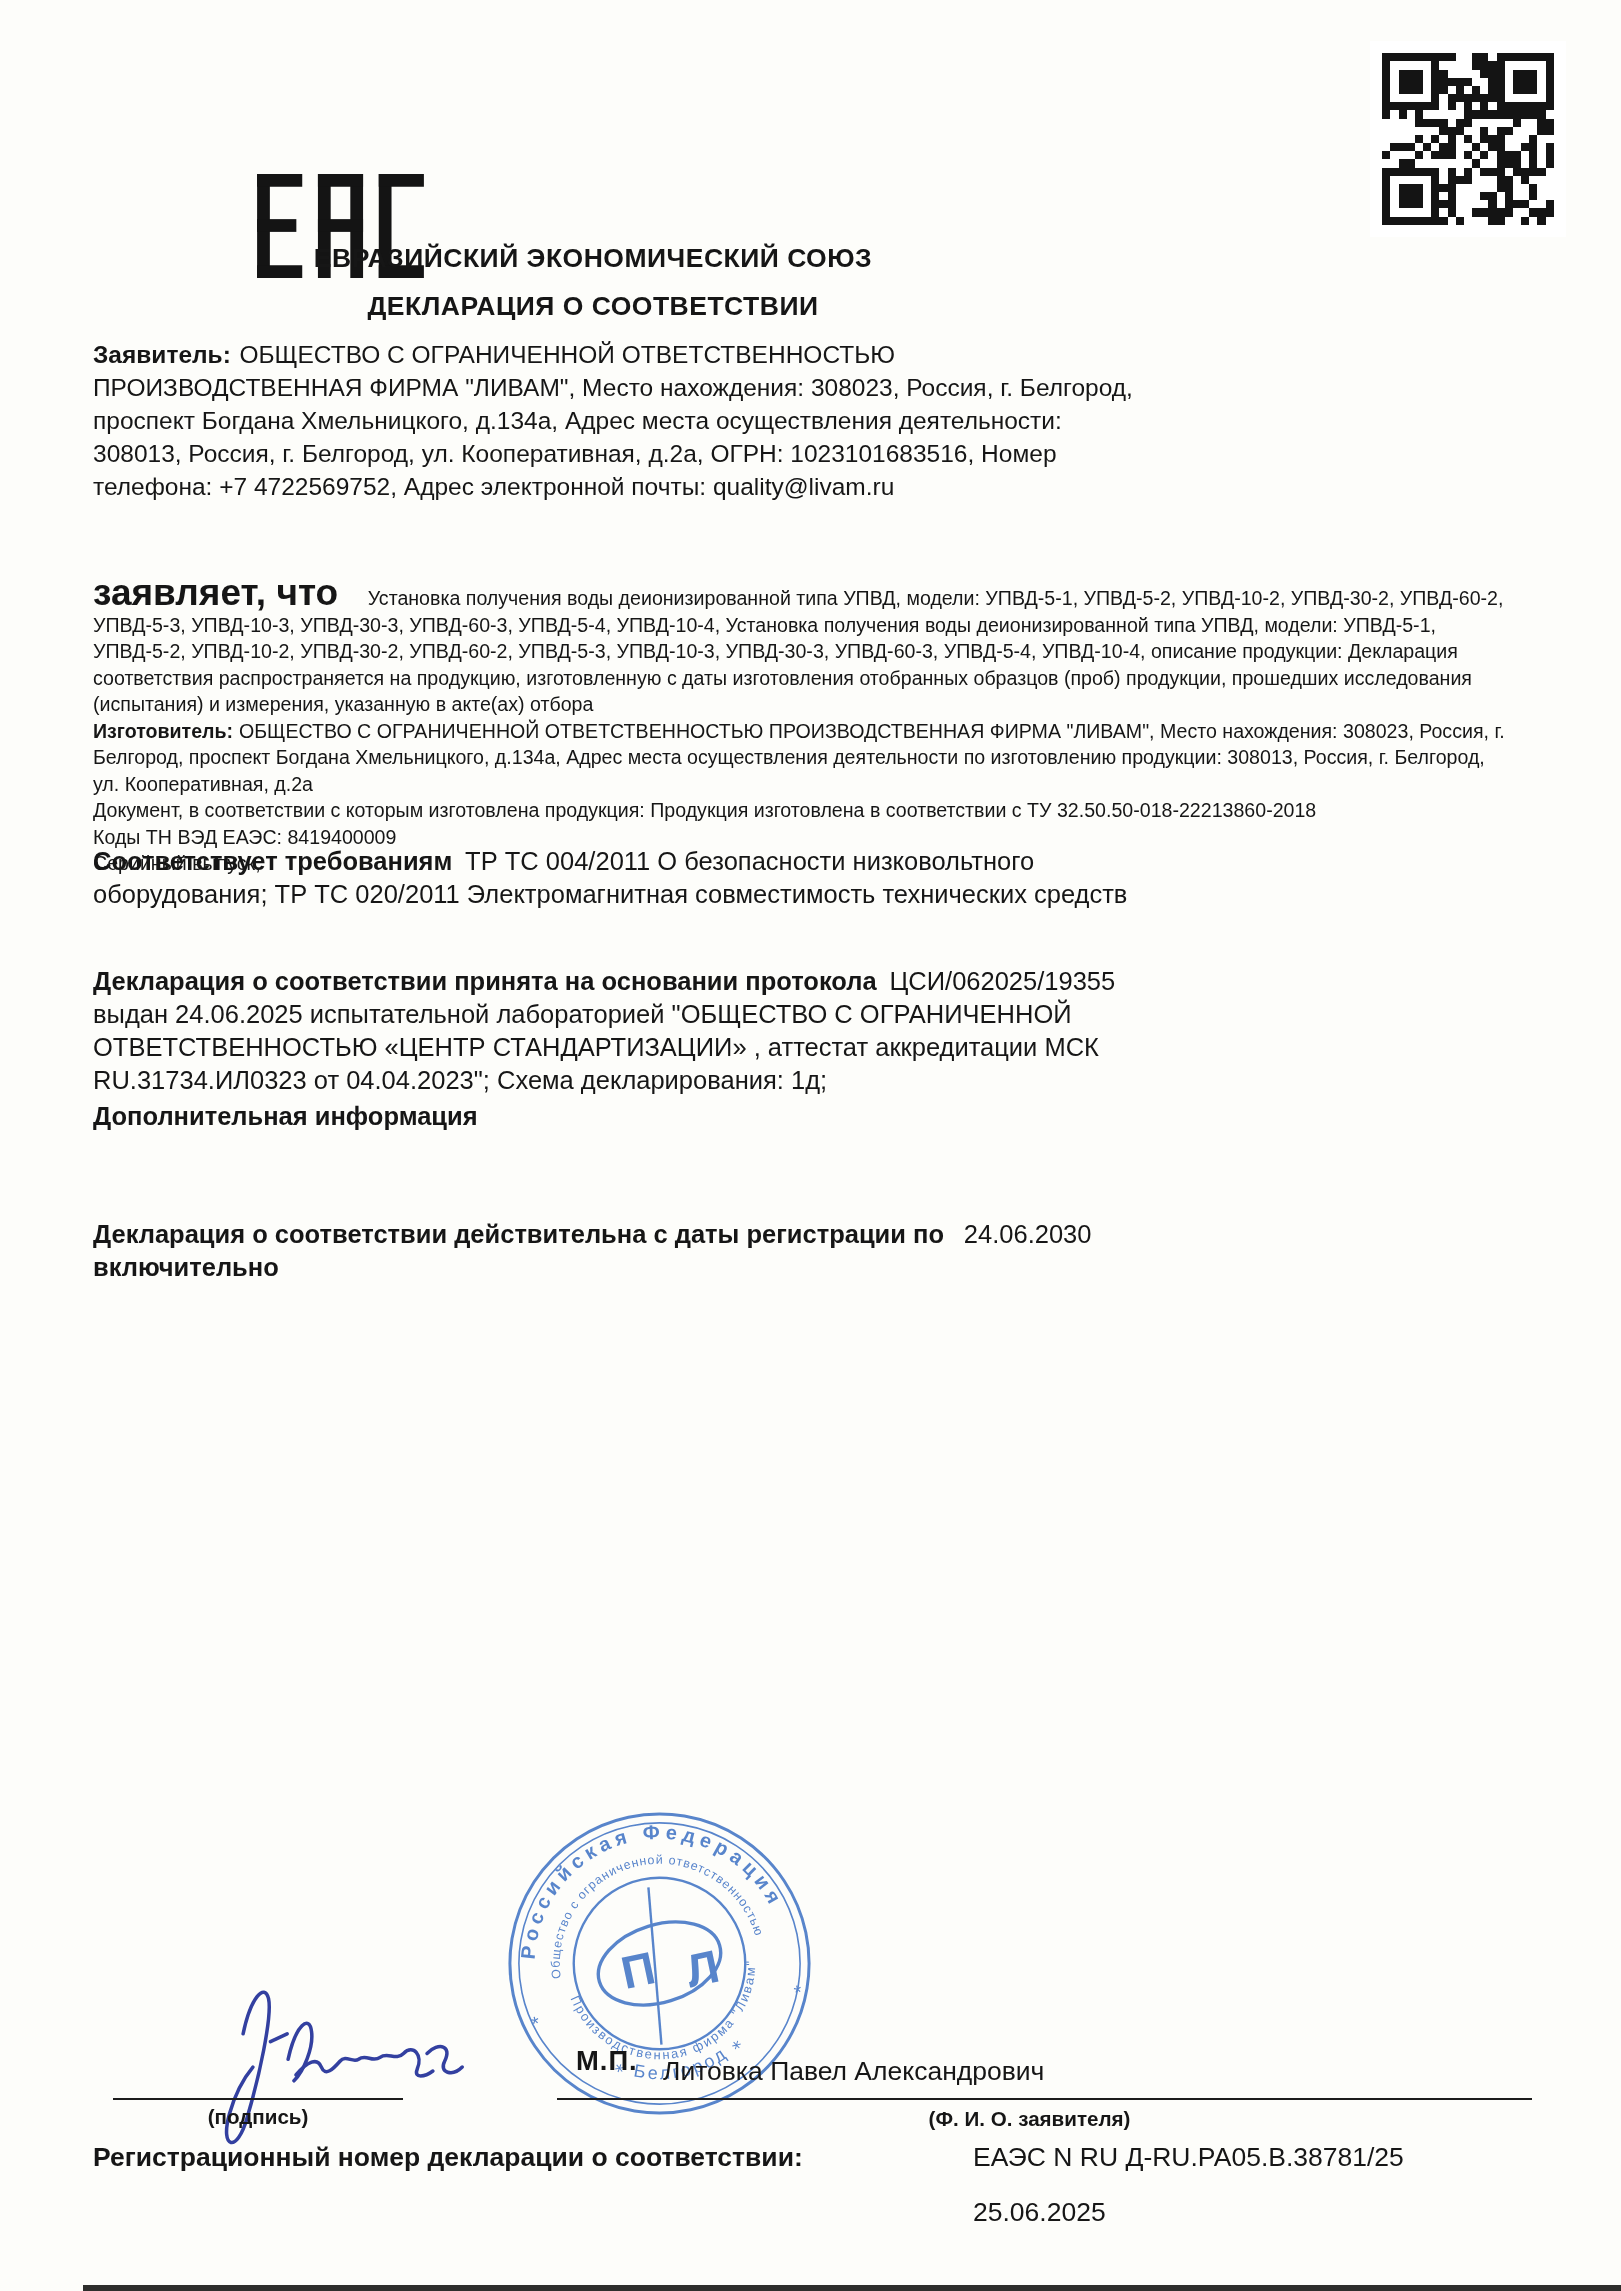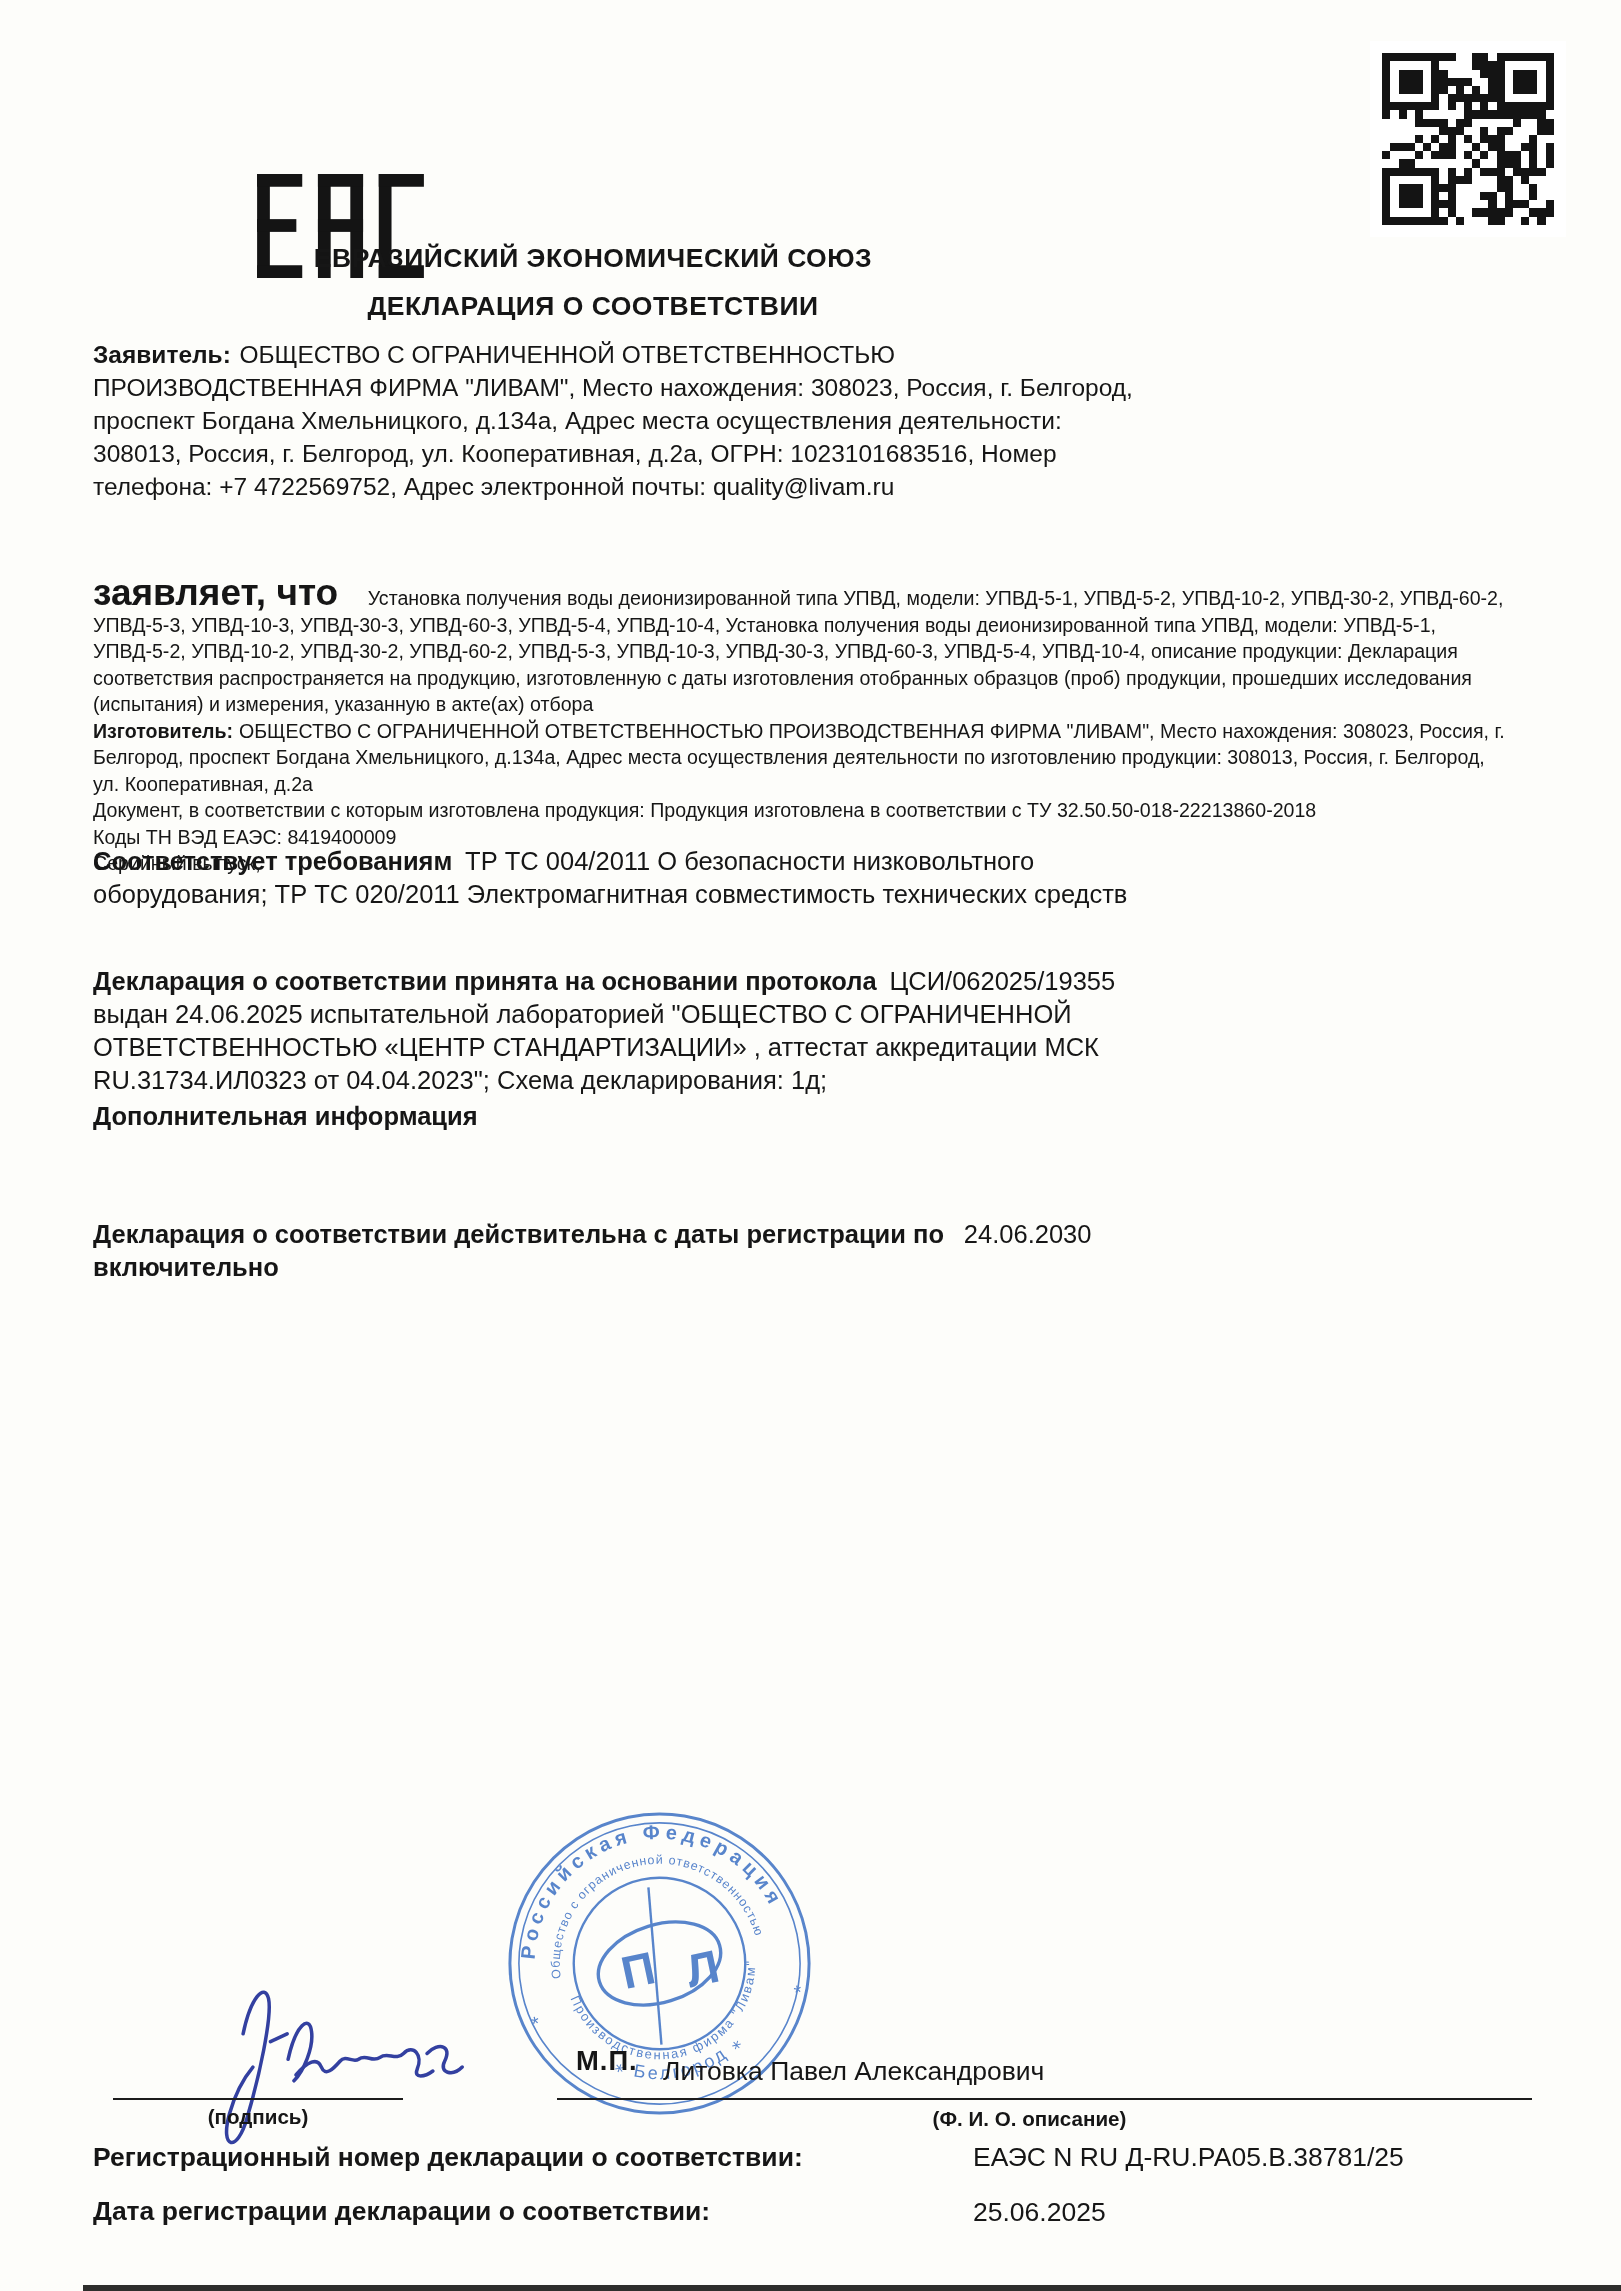--- a/index.html
+++ b/index.html
@@ -291,23 +291,22 @@
       </g>
     </svg>
   </div>
 
   <div class="abs mp" style="left:576px;top:2045px;">М.П.</div>
   <div class="abs fio-name" style="left:663px;top:2056px;">Литовка Павел Александрович</div>
 
   <div class="abs sig-line" style="left:113px;top:2098px;width:290px;"></div>
   <div class="abs under-label" style="left:113px;top:2105px;width:290px;">(подпись)</div>
   <div class="abs sig-line" style="left:557px;top:2098px;width:975px;"></div>
-  <div class="abs under-label" style="left:863px;top:2107px;width:333px;">(Ф. И. О. описание)</div>
+  <div class="abs under-label" style="left:863px;top:2107px;width:333px;">(Ф. И. О. заявителя)</div>
 
   <div class="abs reg-label" style="left:93px;top:2142px;">Регистрационный номер декларации о соответствии:</div>
   <div class="abs reg-value" style="left:973px;top:2142px;">ЕАЭС N RU Д-RU.РА05.В.38781/25</div>
-  <div class="abs reg-label" style="left:93px;top:2196px;">Дата регистрации декларации о соответствии:</div>
   <div class="abs reg-value" style="left:973px;top:2197px;">25.06.2025</div>
 
   <div class="abs scan-edge-bottom"></div>
   <div class="abs scan-edge-right"></div>
 </div>
 
 
 </body></html>

